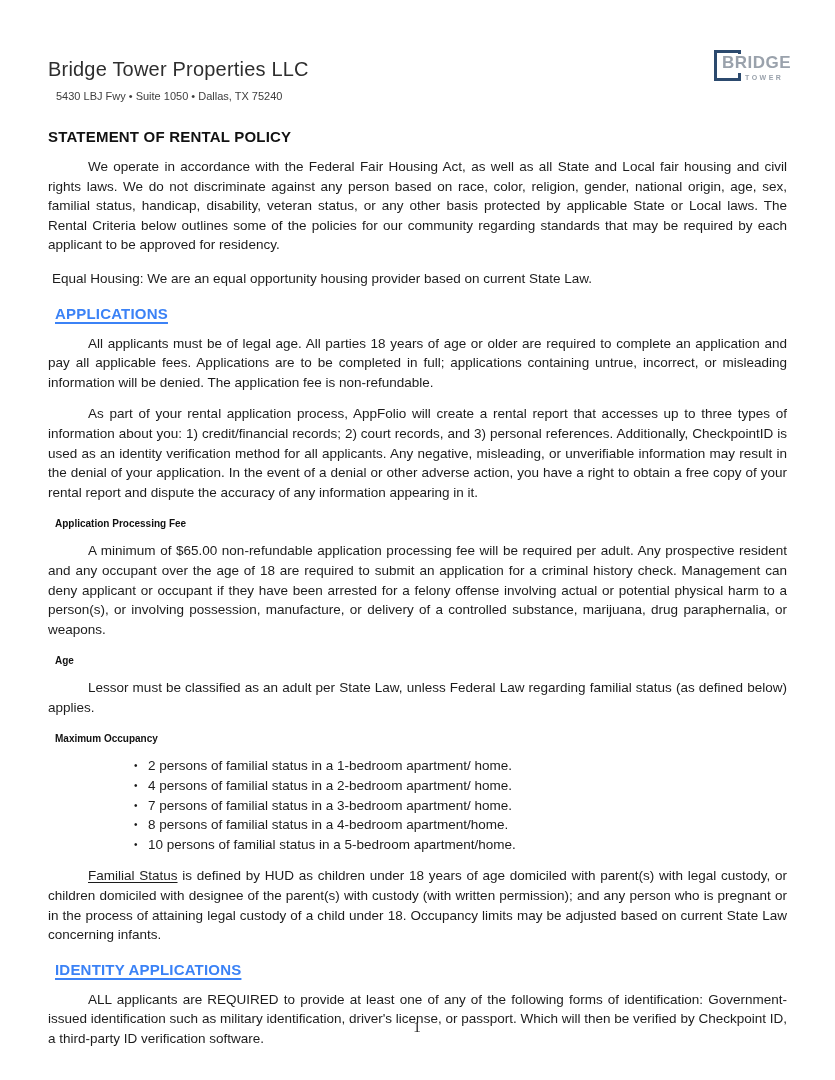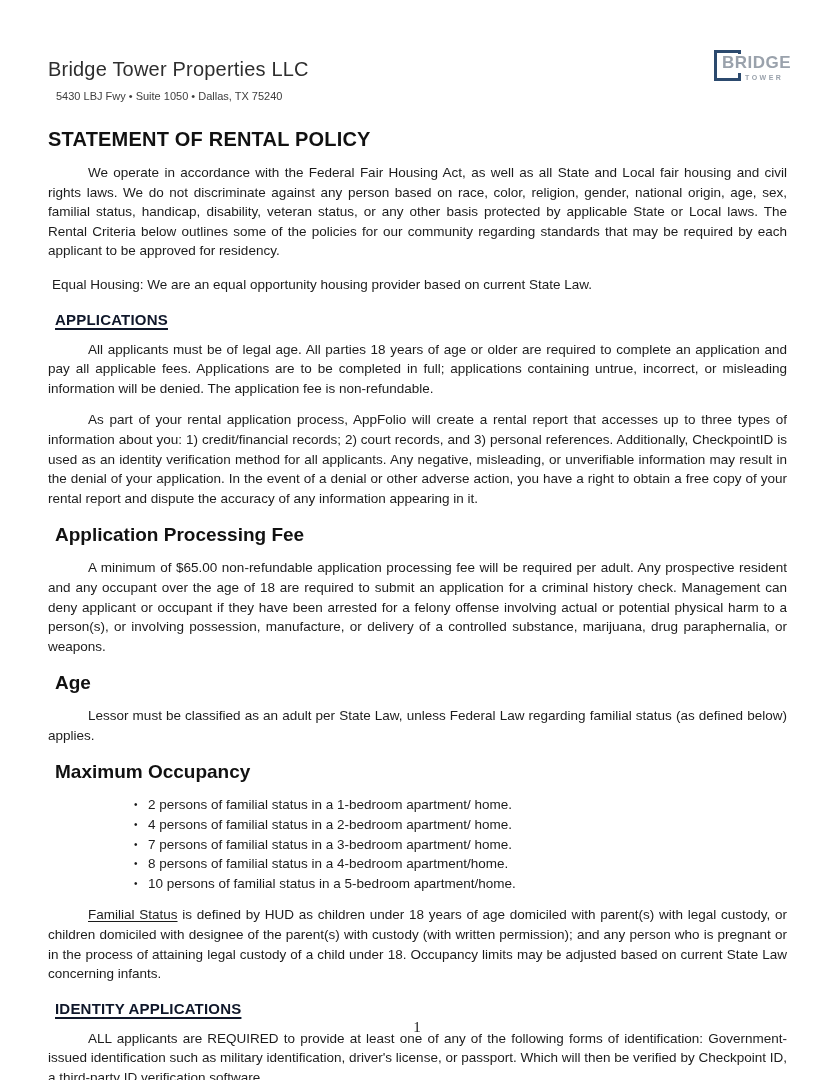--- a/index.html
+++ b/index.html
@@ -74,21 +74,21 @@
     font-size: 7px;
     font-weight: 600;
     color: #9aa2ac;
     background: #ffffff;
     letter-spacing: 2.5px;
     line-height: 1.2;
   }
   
   .doc-title {
     margin-top: 26px;
-    font-size: 20px;
+    font-size: 15px;
     font-weight: 700;
     color: #111;
     letter-spacing: 0.2px;
   }
   p.body-text {
     margin-top: 12px;
     font-size: 13.5px;
     line-height: 19.6px;
     text-align: justify;
     text-indent: 40px;
@@ -99,30 +99,30 @@
     margin-left: 4px;
     font-size: 13.5px;
     line-height: 19.6px;
     color: #1c1c1c;
   }
   h2.section-heading {
     margin-top: 16px;
     margin-left: 7px;
     font-size: 15px;
     font-weight: 700;
-    color: #0f172a;
+    color: #3b82f6;
     text-decoration: underline;
     text-decoration-thickness: 2px;
     text-underline-offset: 3px;
     letter-spacing: 0.2px;
   }
   h3.sub-heading {
     margin-top: 16px;
     margin-left: 7px;
-    font-size: 19px;
+    font-size: 10px;
     font-weight: 700;
     color: #111;
   }
   ul.occupancy-list {
     list-style: none;
     margin-top: 12px;
     margin-left: 86px;
   }
   ul.occupancy-list li {
     font-size: 13.5px;

